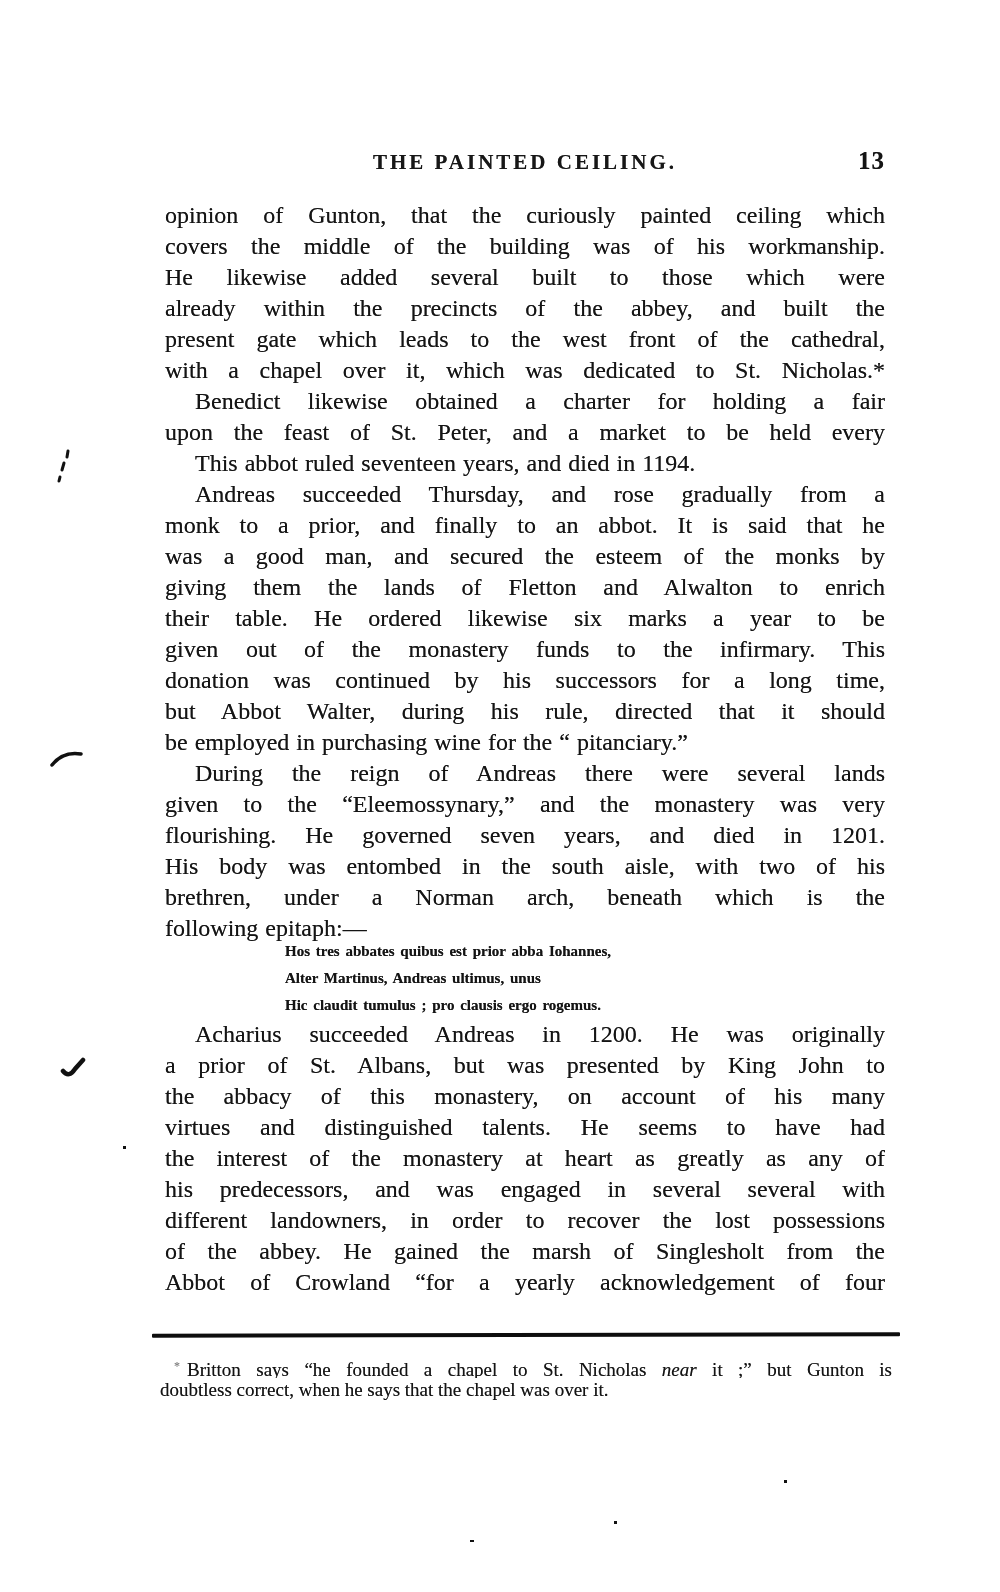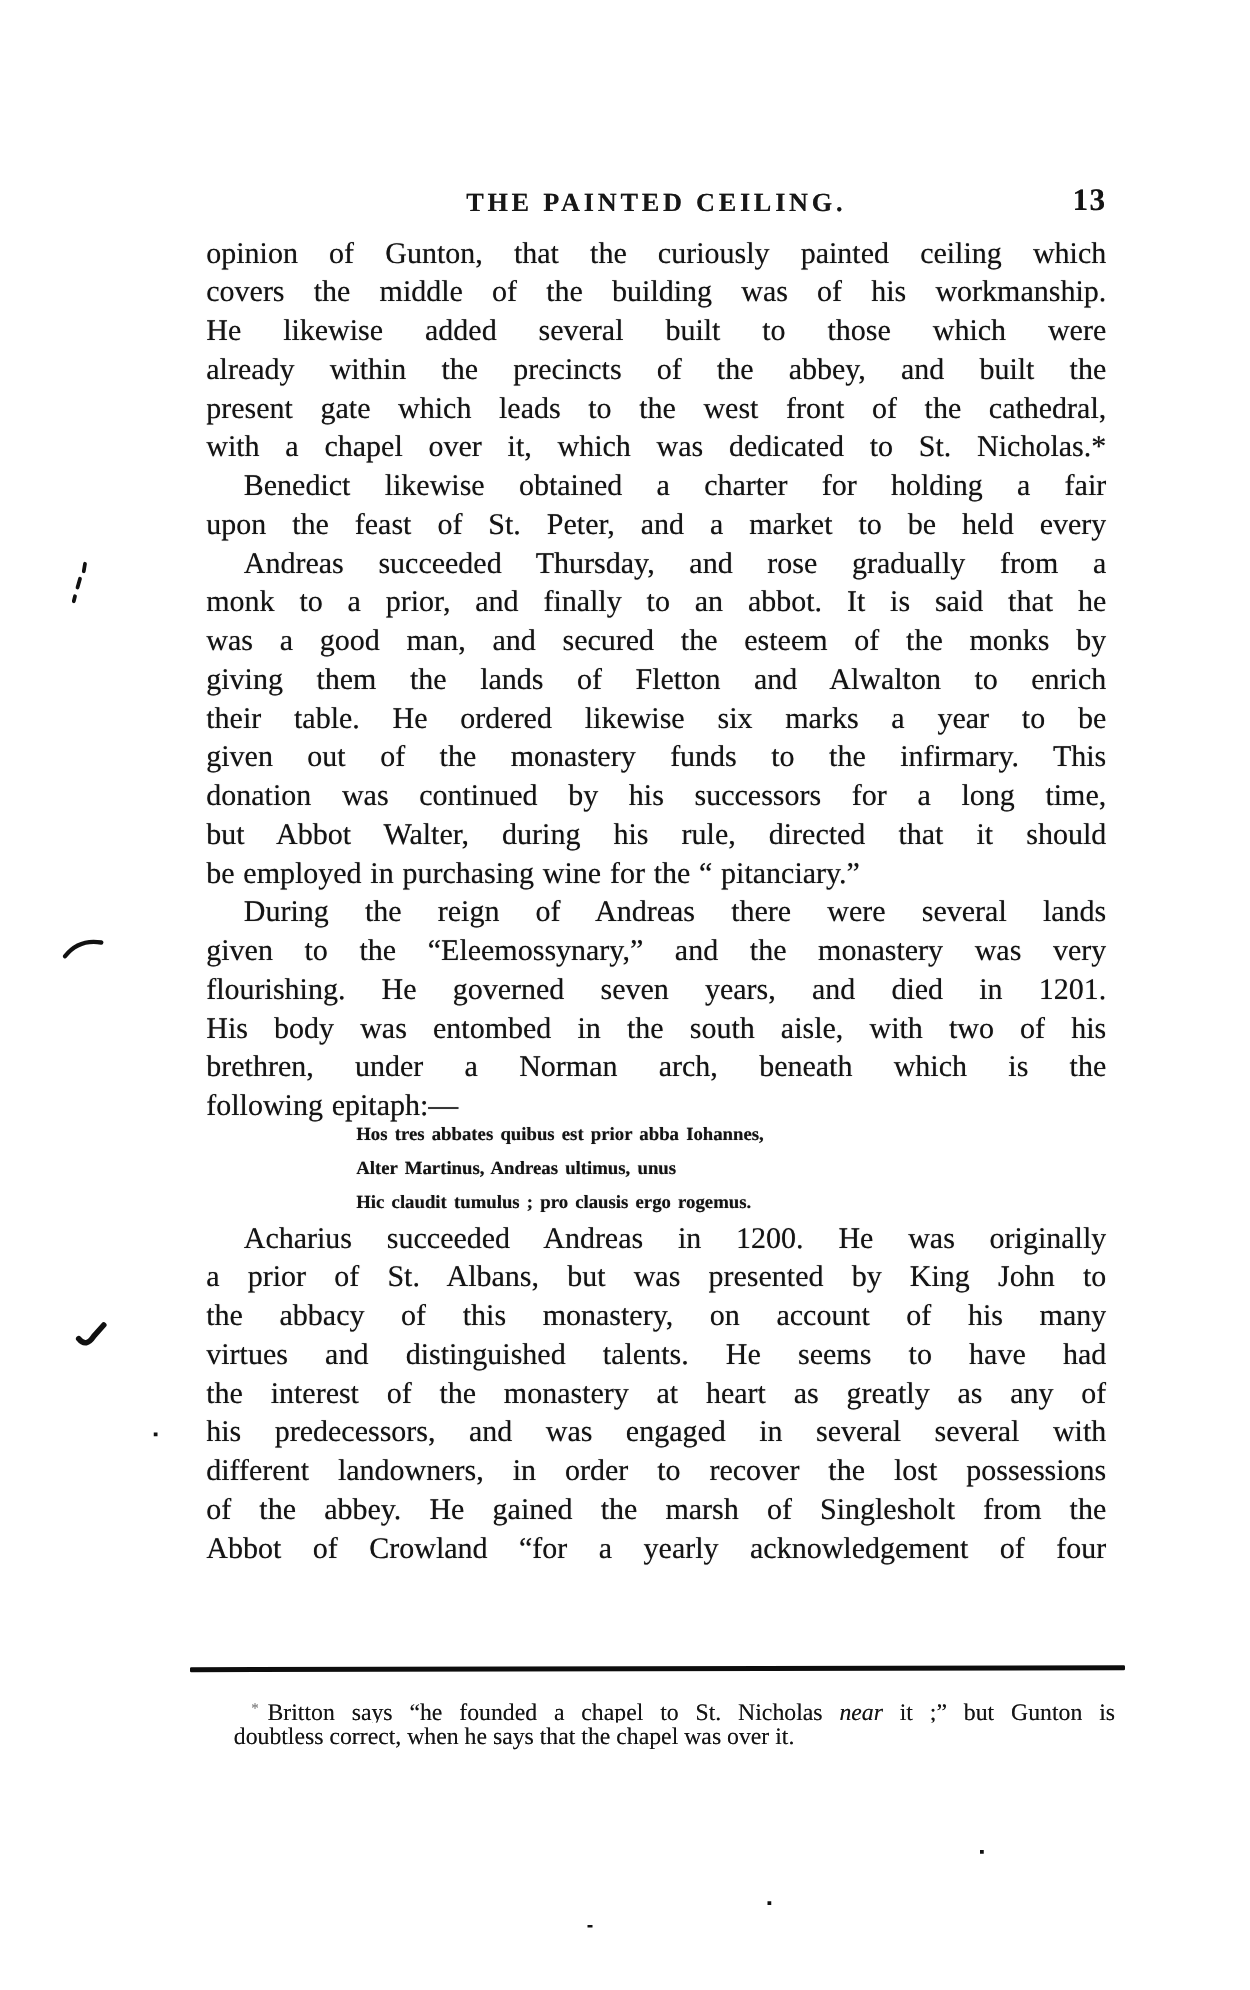--- a/index.html
+++ b/index.html
@@ -24,21 +24,21 @@
     text-shadow: 0 0 0.5px rgba(0,0,0,0.55);
   }
   .page-num {
     position: absolute; right: 0; top: -3px;
     font-size: 25px; font-weight: 700; letter-spacing: 1px;
     text-shadow: 0 0 0.5px rgba(0,0,0,0.55);
   }
 
   
   .text-block {
-    position: absolute; top: 188px; left: 165px; width: 720px;
+    position: absolute; top: 200px; left: 165px; width: 720px;
     font-size: 24px;
     text-shadow: 0 0 0.6px rgba(0,0,0,0.6);
   }
   .ln {
     height: 31px; line-height: 31px;
     overflow: hidden;
     text-align: left;
     word-spacing: 1px;
   }
   .ln.j { text-align: justify; text-align-last: justify; }
@@ -55,21 +55,21 @@
     position: absolute; top: 1333px; left: 152px; width: 748px; height: 4px;
     background: #0d0d0d;
     border-radius: 1px;
     transform: skewY(-0.12deg);
   }
   .footnote {
     position: absolute; top: 1354px; left: 160px; width: 732px;
     font-size: 19px;
     text-shadow: 0 0 0.4px rgba(0,0,0,0.55);
   }
-  .fn-line { height: 24px; line-height: 24px; overflow: hidden; margin-left: 27px; }
+  .fn-line { height: 24px; line-height: 24px; overflow: hidden; }
   .fn-line.j { text-align: justify; text-align-last: justify; }
   .fn-line.first { padding-left: 14px; }
   .fn-marker {
     display: inline-block;
     font-size: 12px; vertical-align: 6px;
     opacity: 0.55; margin-right: 7px;
   }
   .fn-italic { font-style: italic; }
 
   
@@ -91,20 +91,21 @@
     <div class="ln j">opinion of Gunton, that the curiously painted ceiling which</div>
     <div class="ln j">covers the middle of the building was of his workmanship.</div>
     <div class="ln j">He likewise added several built to those which were</div>
     <div class="ln j">already within the precincts of the abbey, and built the</div>
     <div class="ln j">present gate which leads to the west front of the cathedral,</div>
     <div class="ln j">with a chapel over it, which was dedicated to St. Nicholas.*</div>
 
     <div class="ln j ind">Benedict likewise obtained a charter for holding a fair</div>
     <div class="ln j">upon the feast of St. Peter, and a market to be held every</div>
 
+    <div class="ln ind">This abbot ruled seventeen years, and died in 1194.</div>
 
     <div class="ln j ind">Andreas succeeded Thursday, and rose gradually from a</div>
     <div class="ln j">monk to a prior, and finally to an abbot.  It is said that he</div>
     <div class="ln j">was a good man, and secured the esteem of the monks by</div>
     <div class="ln j">giving them the lands of Fletton and Alwalton to enrich</div>
     <div class="ln j">their table.  He ordered likewise six marks a year to be</div>
     <div class="ln j">given out of the monastery funds to the infirmary.  This</div>
     <div class="ln j">donation was continued by his successors for a long time,</div>
     <div class="ln j">but Abbot Walter, during his rule, directed that it should</div>
     <div class="ln">be employed in purchasing wine for the “ pitanciary.”</div>

